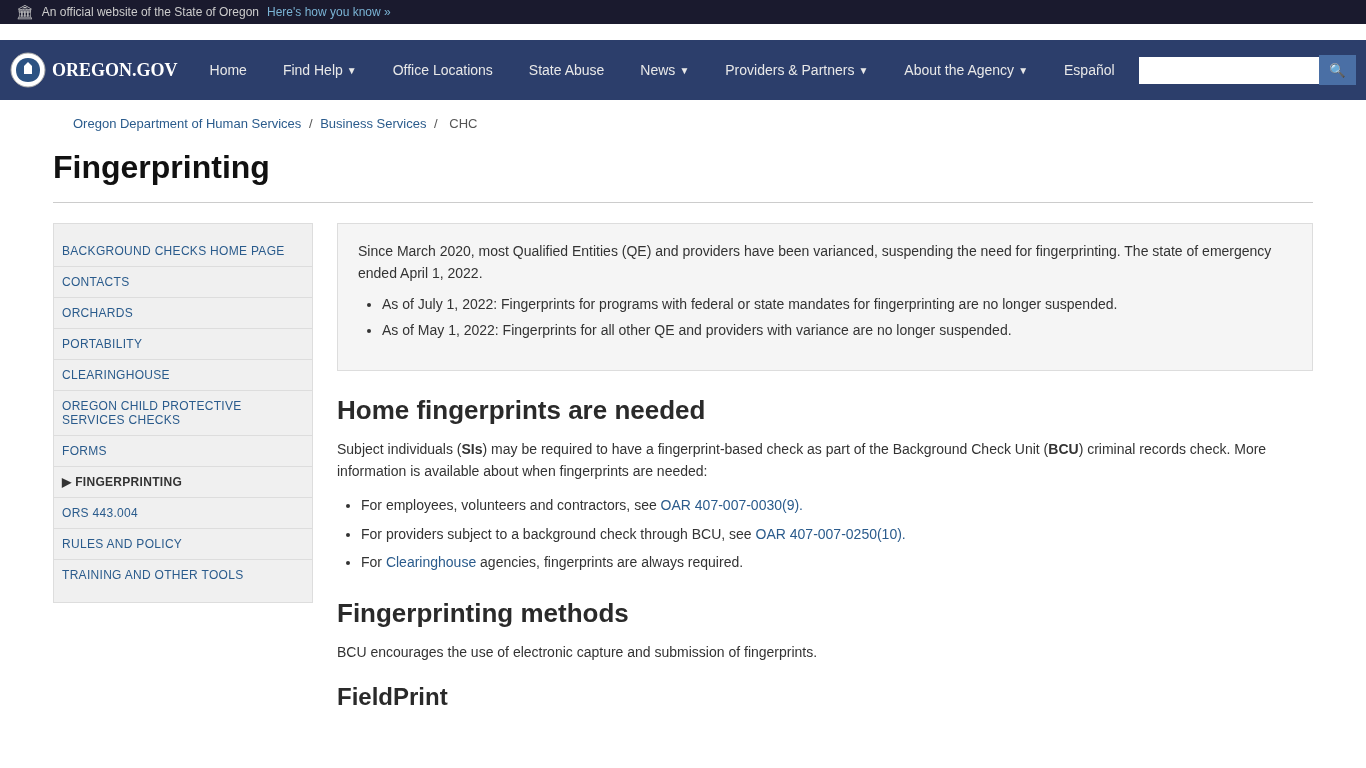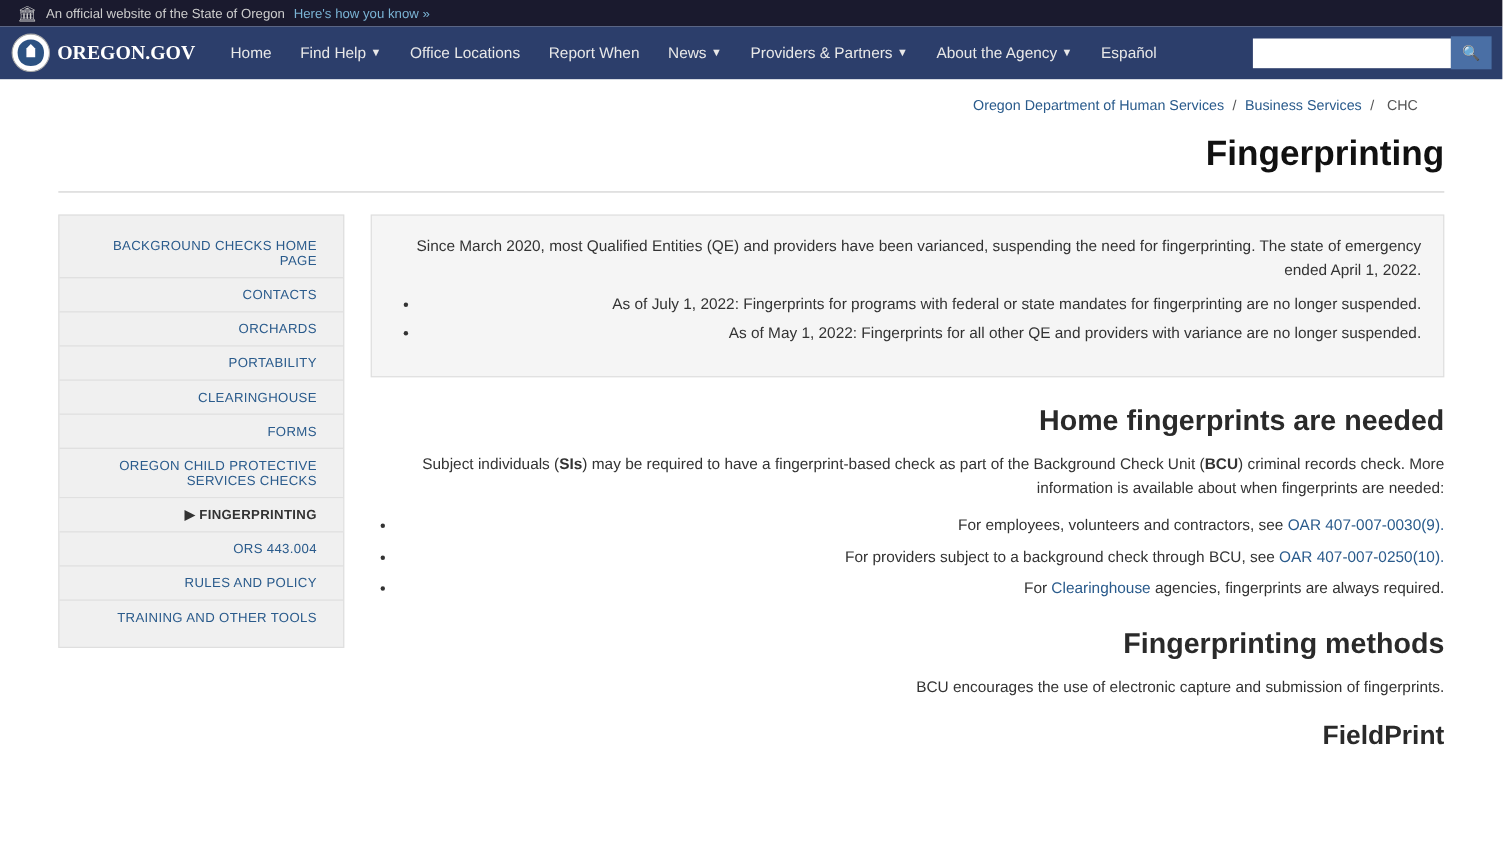--- a/index.html
+++ b/index.html
@@ -17,21 +17,22 @@
     }
     .top-banner-flag { font-size: 14px; }
     .top-banner a { color: #7ab3d4; text-decoration: none; }
 
     
     .navbar {
       background: #2c3e6b;
       display: flex;
       align-items: center;
       padding: 0 10px;
-      height: 48px;
+      height: 60px;
+      margin-top: 16px;
     }
     .navbar-logo {
       display: flex;
       align-items: center;
       margin-right: 20px;
       text-decoration: none;
     }
     .logo-text {
       color: #fff;
       font-size: 18px;
@@ -40,21 +41,21 @@
     }
     .logo-icon {
       width: 36px;
       height: 36px;
       margin-right: 6px;
     }
     .nav-links {
       display: flex;
       align-items: center;
       flex: 1;
-      gap: 2px;
+      gap: 12px;
     }
     .nav-item {
       color: #e8e8e8;
       text-decoration: none;
       padding: 0 12px;
       height: 60px;
       display: flex;
       align-items: center;
       font-size: 14px;
       white-space: nowrap;
@@ -89,21 +90,20 @@
       color: #555;
     }
     .breadcrumb a { color: #2a5b8c; text-decoration: none; }
     .breadcrumb span { color: #555; margin: 0 4px; }
 
     
     .page-container {
       max-width: 1300px;
       margin: 0 auto;
       padding: 0 20px;
-      text-align: right;
     }
     .page-title {
       font-size: 32px;
       font-weight: bold;
       color: #111;
       padding: 10px 0 16px 0;
       border-bottom: 1px solid #ccc;
       margin-bottom: 20px;
     }
     .content-layout {
@@ -116,21 +116,21 @@
     .sidebar {
       width: 260px;
       min-width: 220px;
       background: #f0f0f0;
       border: 1px solid #ddd;
       padding: 12px 0;
       font-size: 13px;
     }
     .sidebar-item {
       display: block;
-      padding: 8px 24px;
+      padding: 8px 8px;
       color: #2a5b8c;
       text-decoration: none;
       border-bottom: 1px solid #ddd;
       cursor: pointer;
       text-transform: uppercase;
       font-size: 12px;
       letter-spacing: 0.3px;
     }
     .sidebar-item:last-child { border-bottom: none; }
     .sidebar-item.active {
@@ -209,21 +209,21 @@
       <path d="M18 6 C10 6 6 12 6 18 C6 26 11 30 18 30 C25 30 30 26 30 18 C30 12 26 6 18 6Z" fill="#2c5282"></path>
       <path d="M14 14 L18 10 L22 14 L22 22 L14 22Z" fill="#fff"></path>
     </svg>
     <span class="logo-text">OREGON.GOV</span>
   </a>
 
   <div class="nav-links">
     <a class="nav-item" href="#">Home</a>
     <a class="nav-item" href="#">Find Help <span class="arrow">▼</span></a>
     <a class="nav-item" href="#">Office Locations</a>
-    <a class="nav-item" href="#">Report When</a>
+    <a class="nav-item" href="#">State Abuse</a>
     <a class="nav-item" href="#">News <span class="arrow">▼</span></a>
     <a class="nav-item" href="#">Providers &amp; Partners <span class="arrow">▼</span></a>
     <a class="nav-item" href="#">About the Agency <span class="arrow">▼</span></a>
     <a class="nav-item" href="#">Español</a>
   </div>
 
   <div class="nav-search">
     <input type="text" placeholder="" style="">
     <button>🔍</button>
   </div>
@@ -242,22 +242,22 @@
   <h1 class="page-title">Fingerprinting</h1>
 
   <div class="content-layout">
 
     <div class="sidebar">
       <a class="sidebar-item" href="#">BACKGROUND CHECKS HOME PAGE</a>
       <a class="sidebar-item" href="#">CONTACTS</a>
       <a class="sidebar-item" href="#">ORCHARDS</a>
       <a class="sidebar-item" href="#">PORTABILITY</a>
       <a class="sidebar-item" href="#">CLEARINGHOUSE</a>
+      <a class="sidebar-item" href="#">OREGON CHILD PROTECTIVE SERVICES CHECKS</a>
       <a class="sidebar-item" href="#">FORMS</a>
-      <a class="sidebar-item" href="#">OREGON CHILD PROTECTIVE SERVICES CHECKS</a>
       <a class="sidebar-item active" href="#">FINGERPRINTING</a>
       <a class="sidebar-item" href="#">ORS 443.004</a>
       <a class="sidebar-item" href="#">RULES AND POLICY</a>
       <a class="sidebar-item" href="#">TRAINING AND OTHER TOOLS</a>
     </div>
 
     <div class="main-content">
 
       <div class="notice-box">
         <p>Since March 2020, most Qualified Entities (QE) and providers have been varianced, suspending the need for fingerprinting. The state of emergency ended April 1, 2022.</p>

